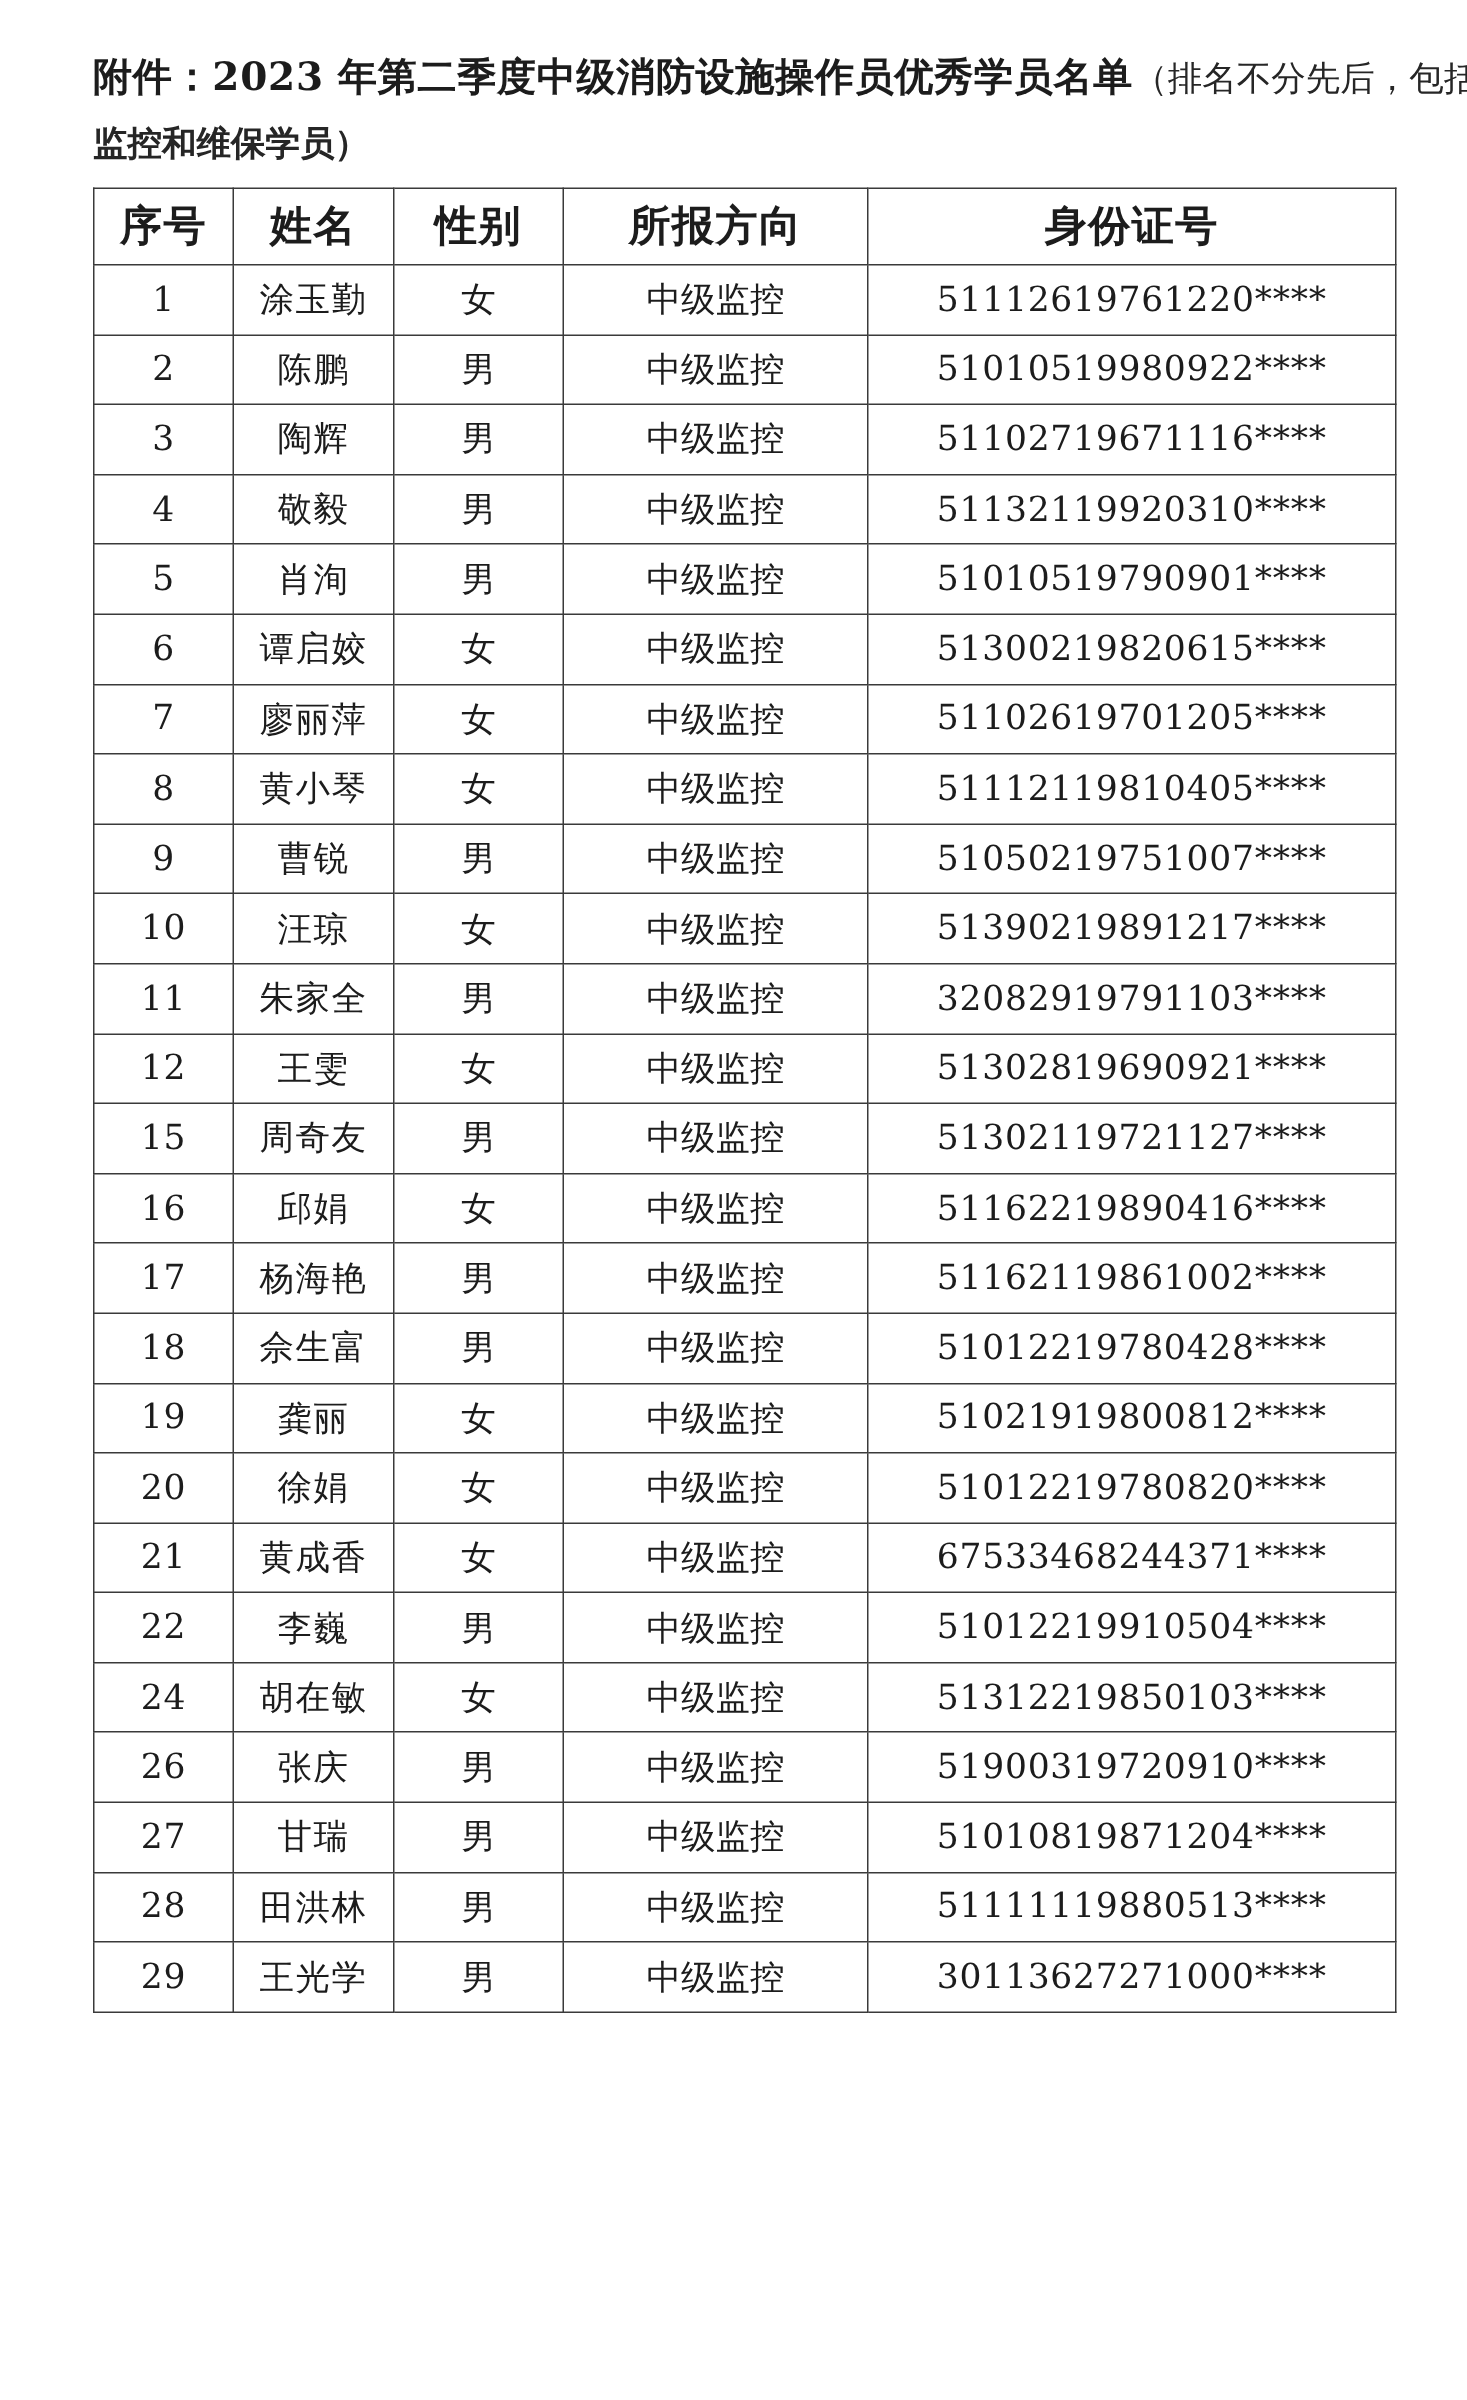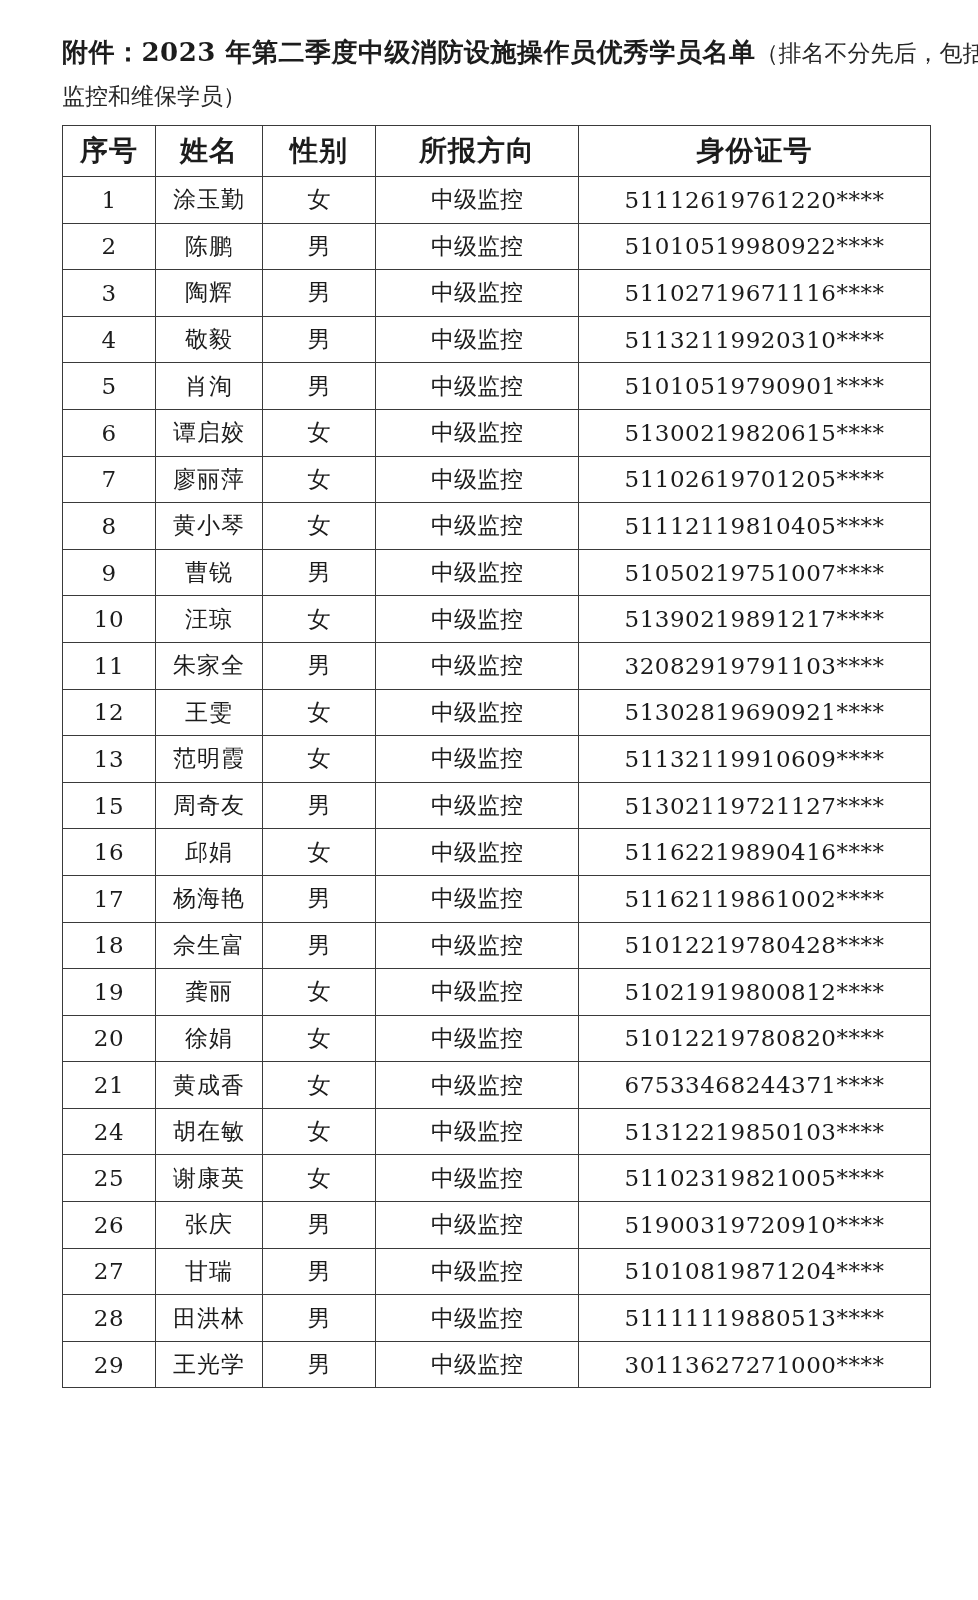--- a/index.html
+++ b/index.html
@@ -34,20 +34,21 @@
   }
   .t-note {
     font-weight: normal;
     font-size: 23px;
     color: #262626;
   }
   .title-line2 {
     font-size: 23px;
     line-height: 42px;
     color: #262626;
+    font-weight: bold;
   }
   table.roster {
     margin-top: 8px;
     width: 868px;
     border-collapse: collapse;
     table-layout: fixed;
   }
   table.roster th,
   table.roster td {
     border: 1.6px solid #3a3a3a;
@@ -181,27 +182,20 @@
       <td class="c-idnum">32082919791103****</td>
     </tr>
         <tr>
       <td class="c-seq">12</td>
       <td class="c-name">王雯</td>
       <td class="c-gender">女</td>
       <td class="c-dir">中级监控</td>
       <td class="c-idnum">51302819690921****</td>
     </tr>
         <tr>
-      <td class="c-seq">13</td>
-      <td class="c-name">范明霞</td>
-      <td class="c-gender">女</td>
-      <td class="c-dir">中级监控</td>
-      <td class="c-idnum">51132119910609****</td>
-    </tr>
-        <tr>
       <td class="c-seq">15</td>
       <td class="c-name">周奇友</td>
       <td class="c-gender">男</td>
       <td class="c-dir">中级监控</td>
       <td class="c-idnum">51302119721127****</td>
     </tr>
         <tr>
       <td class="c-seq">16</td>
       <td class="c-name">邱娟</td>
       <td class="c-gender">女</td>
@@ -237,34 +231,34 @@
       <td class="c-idnum">51012219780820****</td>
     </tr>
         <tr>
       <td class="c-seq">21</td>
       <td class="c-name">黄成香</td>
       <td class="c-gender">女</td>
       <td class="c-dir">中级监控</td>
       <td class="c-idnum">67533468244371****</td>
     </tr>
         <tr>
+      <td class="c-seq">22</td>
+      <td class="c-name">李巍</td>
+      <td class="c-gender">男</td>
+      <td class="c-dir">中级监控</td>
+      <td class="c-idnum">51012219910504****</td>
+    </tr>
+        <tr>
       <td class="c-seq">24</td>
       <td class="c-name">胡在敏</td>
       <td class="c-gender">女</td>
       <td class="c-dir">中级监控</td>
       <td class="c-idnum">51312219850103****</td>
     </tr>
         <tr>
-      <td class="c-seq">25</td>
-      <td class="c-name">谢康英</td>
-      <td class="c-gender">女</td>
-      <td class="c-dir">中级监控</td>
-      <td class="c-idnum">51102319821005****</td>
-    </tr>
-        <tr>
       <td class="c-seq">26</td>
       <td class="c-name">张庆</td>
       <td class="c-gender">男</td>
       <td class="c-dir">中级监控</td>
       <td class="c-idnum">51900319720910****</td>
     </tr>
         <tr>
       <td class="c-seq">27</td>
       <td class="c-name">甘瑞</td>
       <td class="c-gender">男</td>

